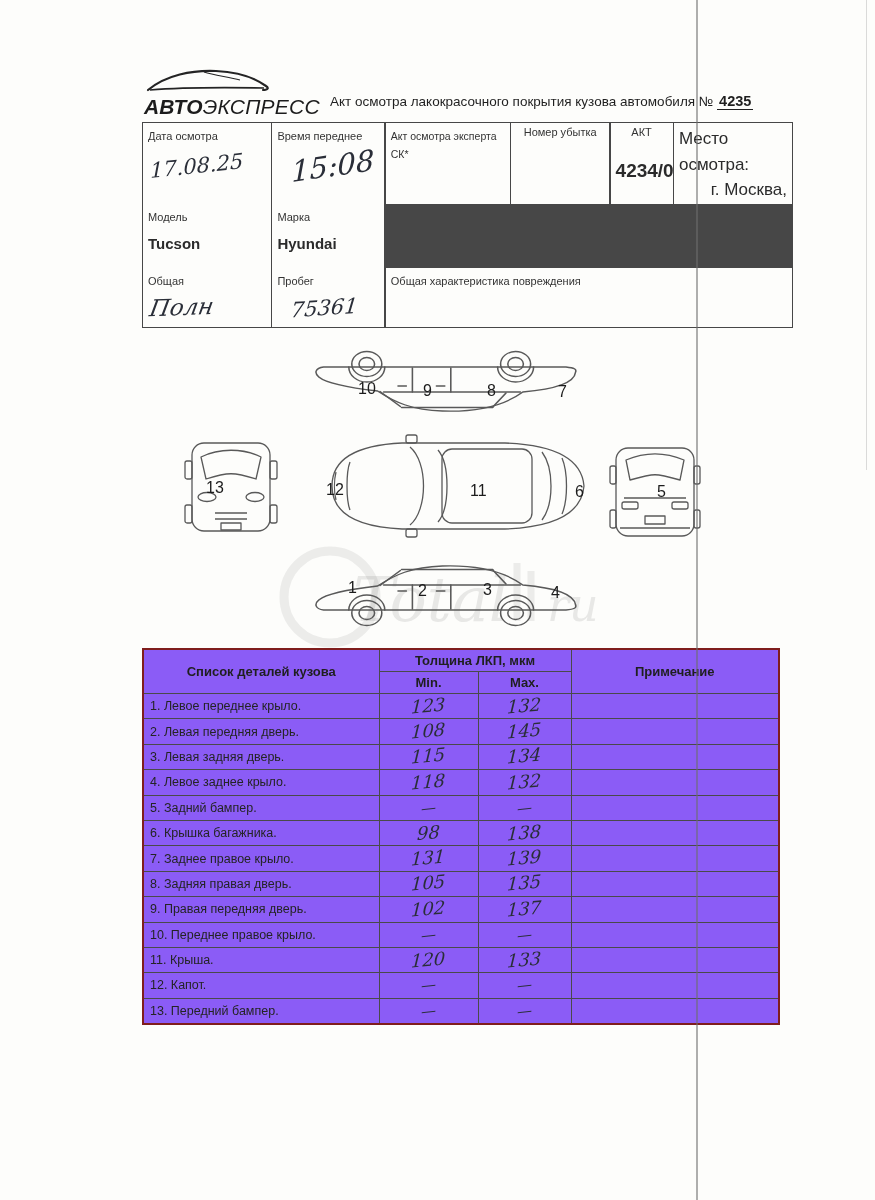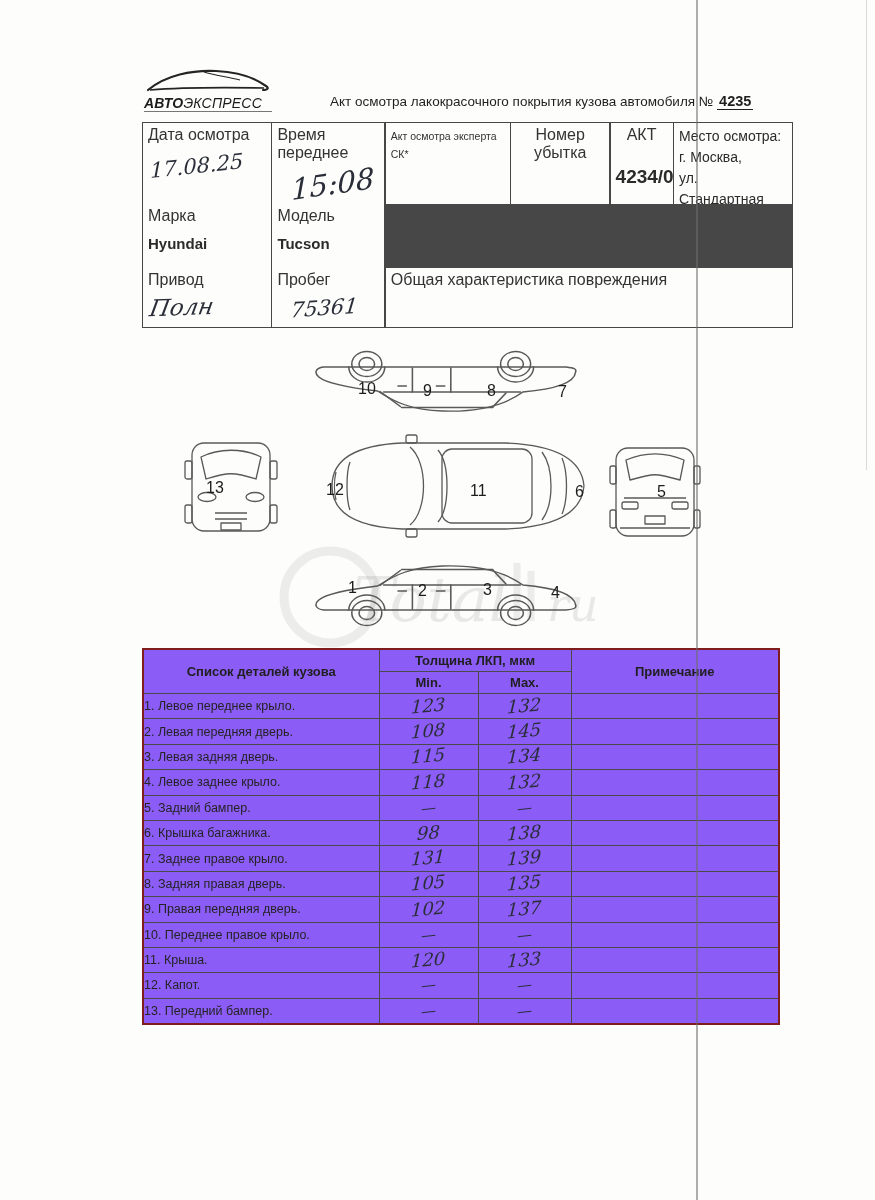--- a/index.html
+++ b/index.html
@@ -7,43 +7,43 @@
         font-family:"Liberation Sans",sans-serif;color:#2b2b2b;overflow:hidden;}
 
   
   .scanline{position:absolute;left:696px;top:0;width:1.5px;height:1200px;
             background:rgba(110,110,110,.55);z-index:50;}
   .scanline2{position:absolute;left:866px;top:0;width:1px;height:470px;
              background:rgba(190,190,190,.55);z-index:50;}
 
   
   .logo{position:absolute;left:144px;top:68px;width:135px;}
-  .logo-text{font-style:italic;font-size:14px;color:#1c1c1c;margin-top:-3px;letter-spacing:.2px;
-             border-bottom:1px solid #777;padding-bottom:0;width:128px;}
+  .logo-text{font-style:italic;font-size:21px;color:#1c1c1c;margin-top:-3px;letter-spacing:.2px;
+             border-bottom:1px solid #777;padding-bottom:8px;width:128px;}
   .logo-bold{font-weight:800;}
   .logo-light{font-weight:400;}
 
   
   .title{position:absolute;left:330px;top:93px;font-size:13.5px;color:#1f1f1f;width:430px;}
   .title .num{font-weight:700;font-size:14.5px;border-bottom:1.7px solid #1f1f1f;padding:0 2px;}
 
   
   .formwrap{position:absolute;left:142px;top:122px;width:651px;}
   .g{display:grid;background:#474747;gap:1.4px;border:1.8px solid #474747;box-sizing:border-box;}
   .g>div{background:#fdfdfb;position:relative;padding:3px 5px;box-sizing:border-box;overflow:hidden;}
   .g1{grid-template-columns:128px 112px 124px 98px 62px 1fr;height:83px;}
   .g2{grid-template-columns:128px 112px 1fr;height:66px;margin-top:-1.8px;}
   .g3{grid-template-columns:128px 112px 1fr;height:61px;margin-top:-1.8px;}
-  .lbl{font-size:16px;color:#333;}
+  .lbl{font-size:11px;color:#333;}
   .lbl-sm{font-size:10.5px;}
   .lbl-c{text-align:center;display:block;}
   .bigval{font-weight:700;font-size:15px;margin-top:10px;}
   .akt-val{font-weight:700;font-size:19px;text-align:center;margin-top:22px;}
-  .place{font-size:14px;line-height:1.5;}
-  .place .r{}
+  .place{font-size:17px;line-height:1.5;}
+  .place .r{text-align:right;}
   .vin-cell{text-align:center;}
   .vin-label{font-size:12.5px;margin-top:4px;}
   .vin-val{font-weight:700;font-size:21px;letter-spacing:1px;margin-top:9px;
            font-family:"Liberation Sans",sans-serif;color:#161616;}
 
   
   .hw{font-family:"DejaVu Serif",serif;font-style:italic;color:#2a2e38;display:inline-block;}
   .hw-date{font-size:21px;transform:rotate(-6deg) skewX(-6deg);margin:10px 0 0 2px;}
   .hw-time{font-size:29px;transform:rotate(-8deg) skewX(-8deg);margin:5px 0 0 14px;}
   .hw-drive{font-size:23px;transform:rotate(-2deg) skewX(-12deg);margin:5px 0 0 2px;}
@@ -53,21 +53,21 @@
 
   
   .diagrams{position:absolute;left:165px;top:335px;width:560px;height:310px;}
   .diagrams svg{overflow:visible;}
 
   
   .parts{position:absolute;left:142px;top:648px;width:636px;border-collapse:collapse;
          table-layout:fixed;background:#8b5cf6;border:2px solid #7f1d1d;}
   .parts th,.parts td{border:1.4px solid #4a4a4a;padding:0;overflow:visible;}
   .parts th{font-size:13px;color:#1f1f1f;}
-  .parts td.name{font-size:12.5px;text-align:left;height:24.4px;color:#242424;}
+  .parts td.name{font-size:12.5px;text-align:left;padding-left:6px;height:24.4px;color:#242424;}
   .parts td.meas{text-align:center;}
   .parts tr.hdr1 th{height:21px;}
   .parts tr.hdr2 th{height:21px;margin-top:16px;}
 </style>
 </head>
 <body>
 
 <div class="page">
 
   <div class="logo">
@@ -106,31 +106,31 @@
       </div>
       <div class="place">
         <div>Место осмотра:</div>
         <div class="r">г. Москва,</div>
         <div class="r">ул.</div>
         <div>Стандартная д.6,</div>
       </div>
     </div>
     <div class="g g2">
       <div>
+        <span class="lbl">Модель</span>
+        <div class="bigval">Tucson</div>
+      </div>
+      <div>
         <span class="lbl">Марка</span>
         <div class="bigval">Hyundai</div>
       </div>
-      <div>
-        <span class="lbl">Модель</span>
-        <div class="bigval">Tucson</div>
-      </div>
     </div>
     <div class="g g3">
       <div>
-        <span class="lbl">Привод</span><br>
+        <span class="lbl">Общая</span><br>
         <span class="hw hw-drive">Полн</span>
       </div>
       <div>
         <span class="lbl">Пробег</span><br>
         <span class="hw hw-mileage">75361</span>
       </div>
       <div>
         <span class="lbl">Общая характеристика повреждения</span>
       </div>
     </div>

